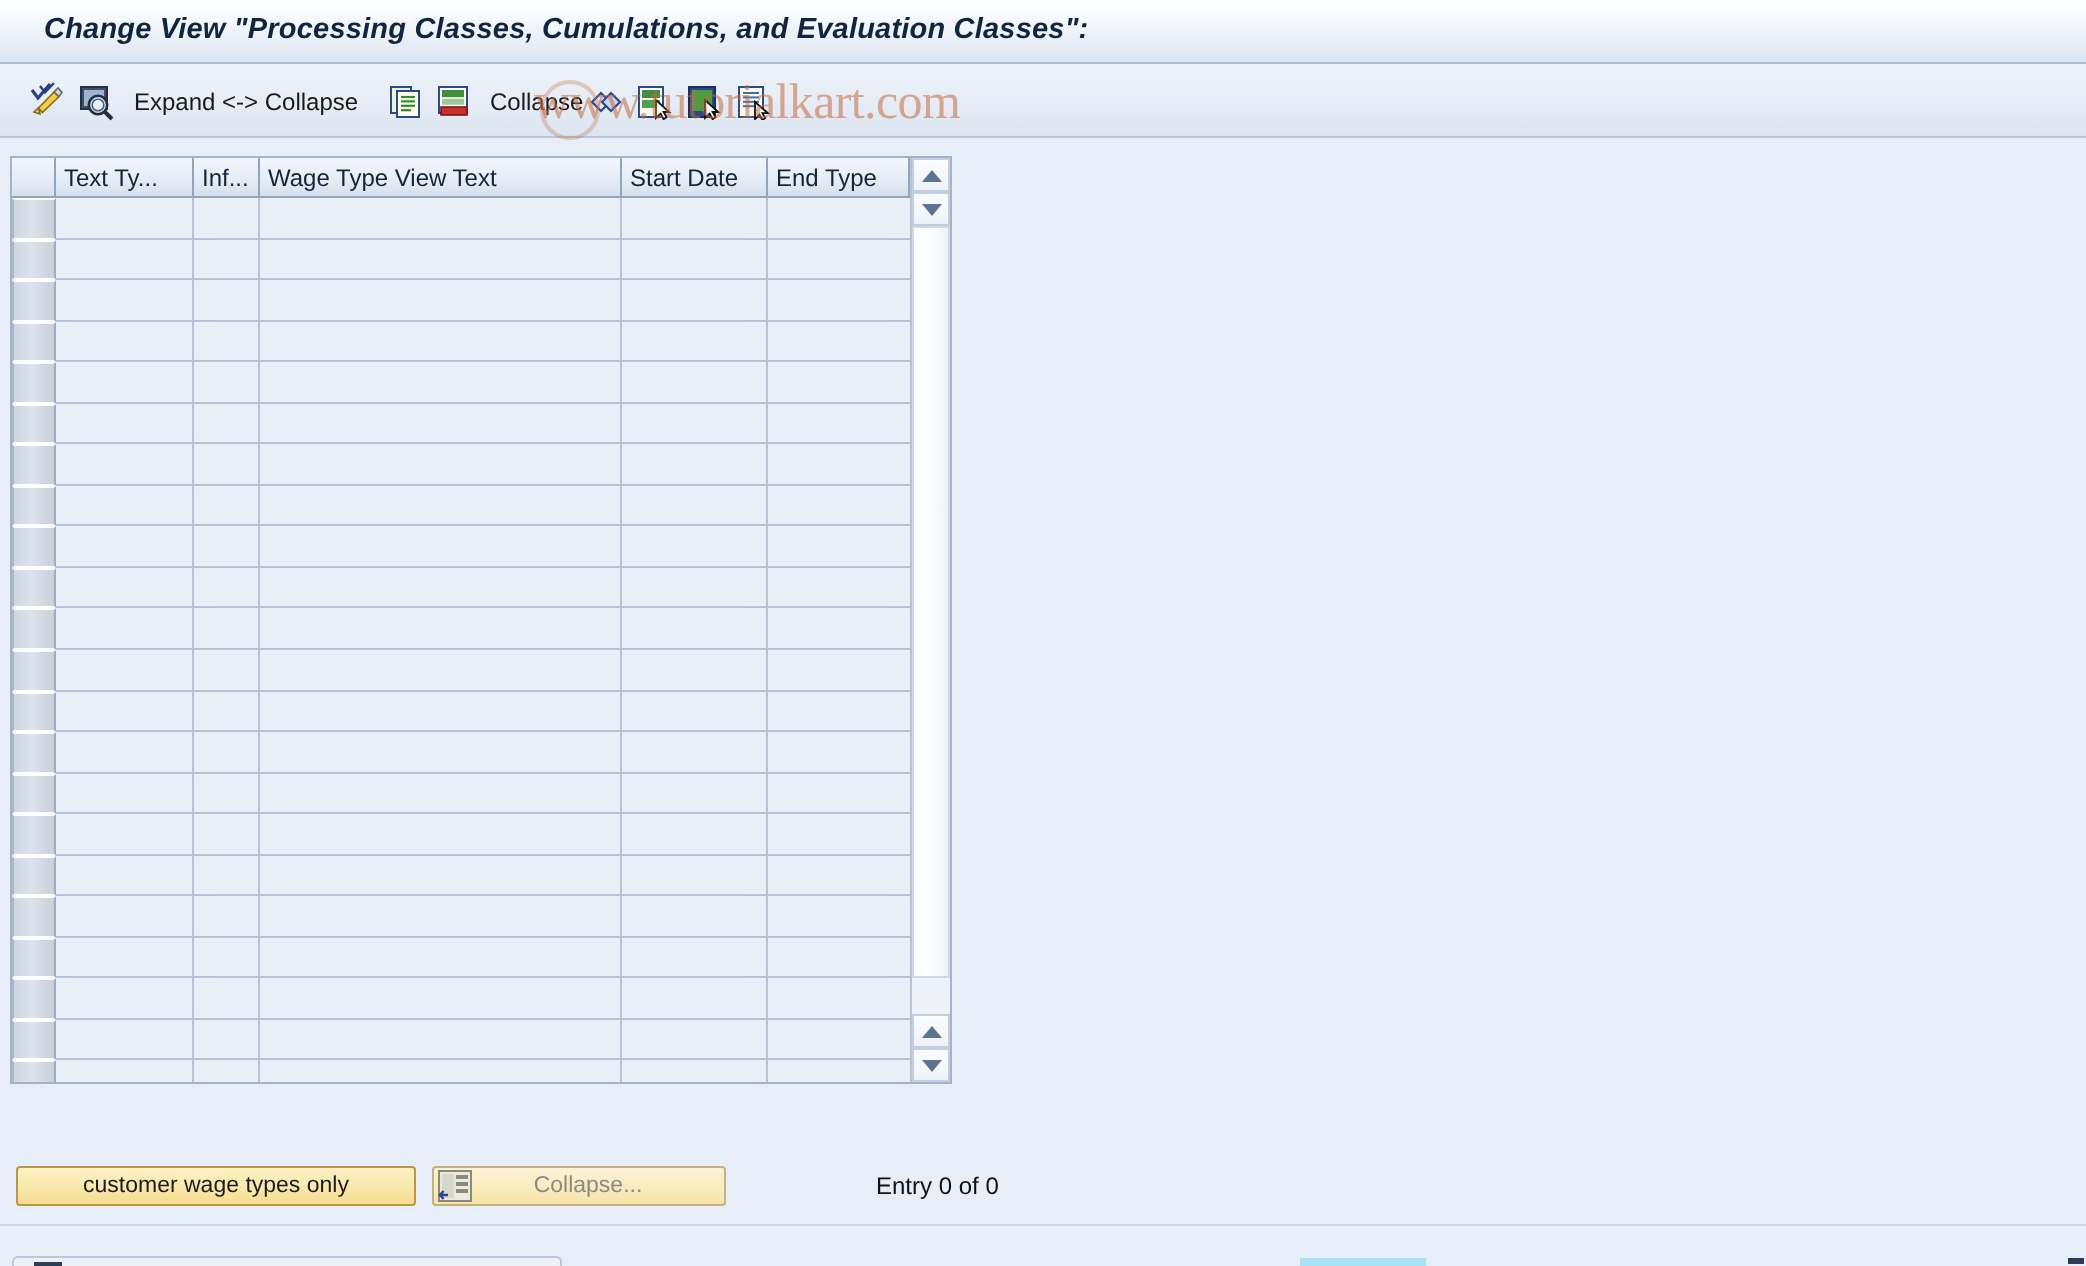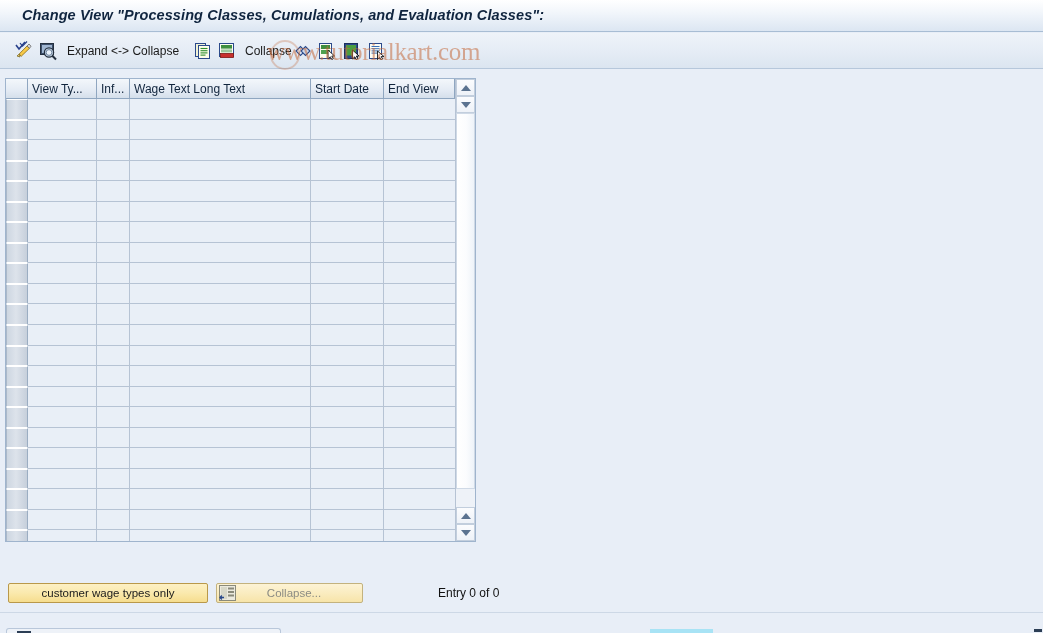--- a/index.html
+++ b/index.html
@@ -412,25 +412,25 @@
   </div>
 </div>
 
 <div id="watermark-ring"></div>
 <div id="watermark">www.tutorialkart.com</div>
 
 <div id="table-wrap">
 
   <div id="thead">
     <div class="th corner" style="width:22px;"></div>
-    <div class="th" style="width:69px;">View Ty...</div>
+    <div class="th" style="width:69px;">Text Ty...</div>
     <div class="th" style="width:33px;">Inf...</div>
-    <div class="th" style="width:181px;">Wage Text Long Text</div>
+    <div class="th" style="width:181px;">Wage Type View Text</div>
     <div class="th" style="width:73px;">Start Date</div>
-    <div class="th" style="width:71px;">End View</div>
+    <div class="th" style="width:71px;">End Type</div>
     <div class="th icon-cell" style="width:20px;">
       <span class="cfg-icon-box">
         <svg width="14" height="14" viewBox="0 0 14 14">
           <rect x="0.5" y="0.5" width="13" height="13" fill="#ffffff" stroke="#1a1a1a" stroke-width="1"></rect>
           <rect x="1.5" y="1.5" width="11" height="2" fill="#2b4a8b"></rect>
           <rect x="1.8" y="4" width="2.6" height="8.4" fill="#f5d000"></rect>
           <rect x="5.4" y="4" width="2.6" height="8.4" fill="#7db3e8"></rect>
           <rect x="9" y="4" width="2.6" height="8.4" fill="#f5d000"></rect>
         </svg>
       </span>

